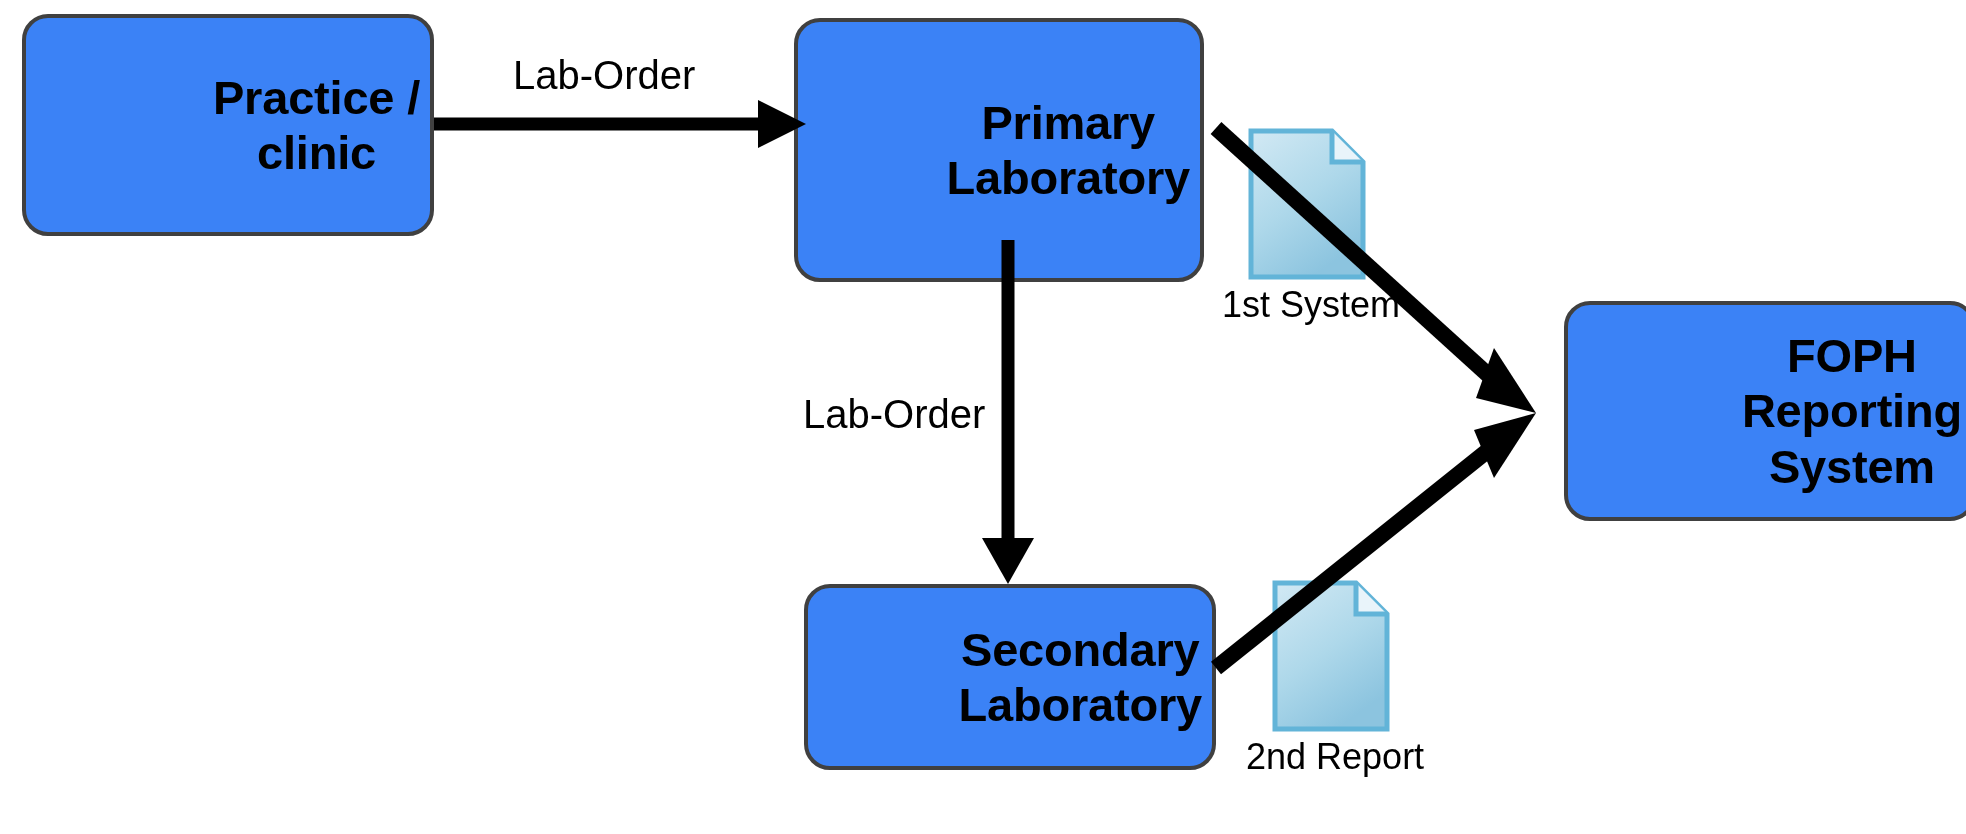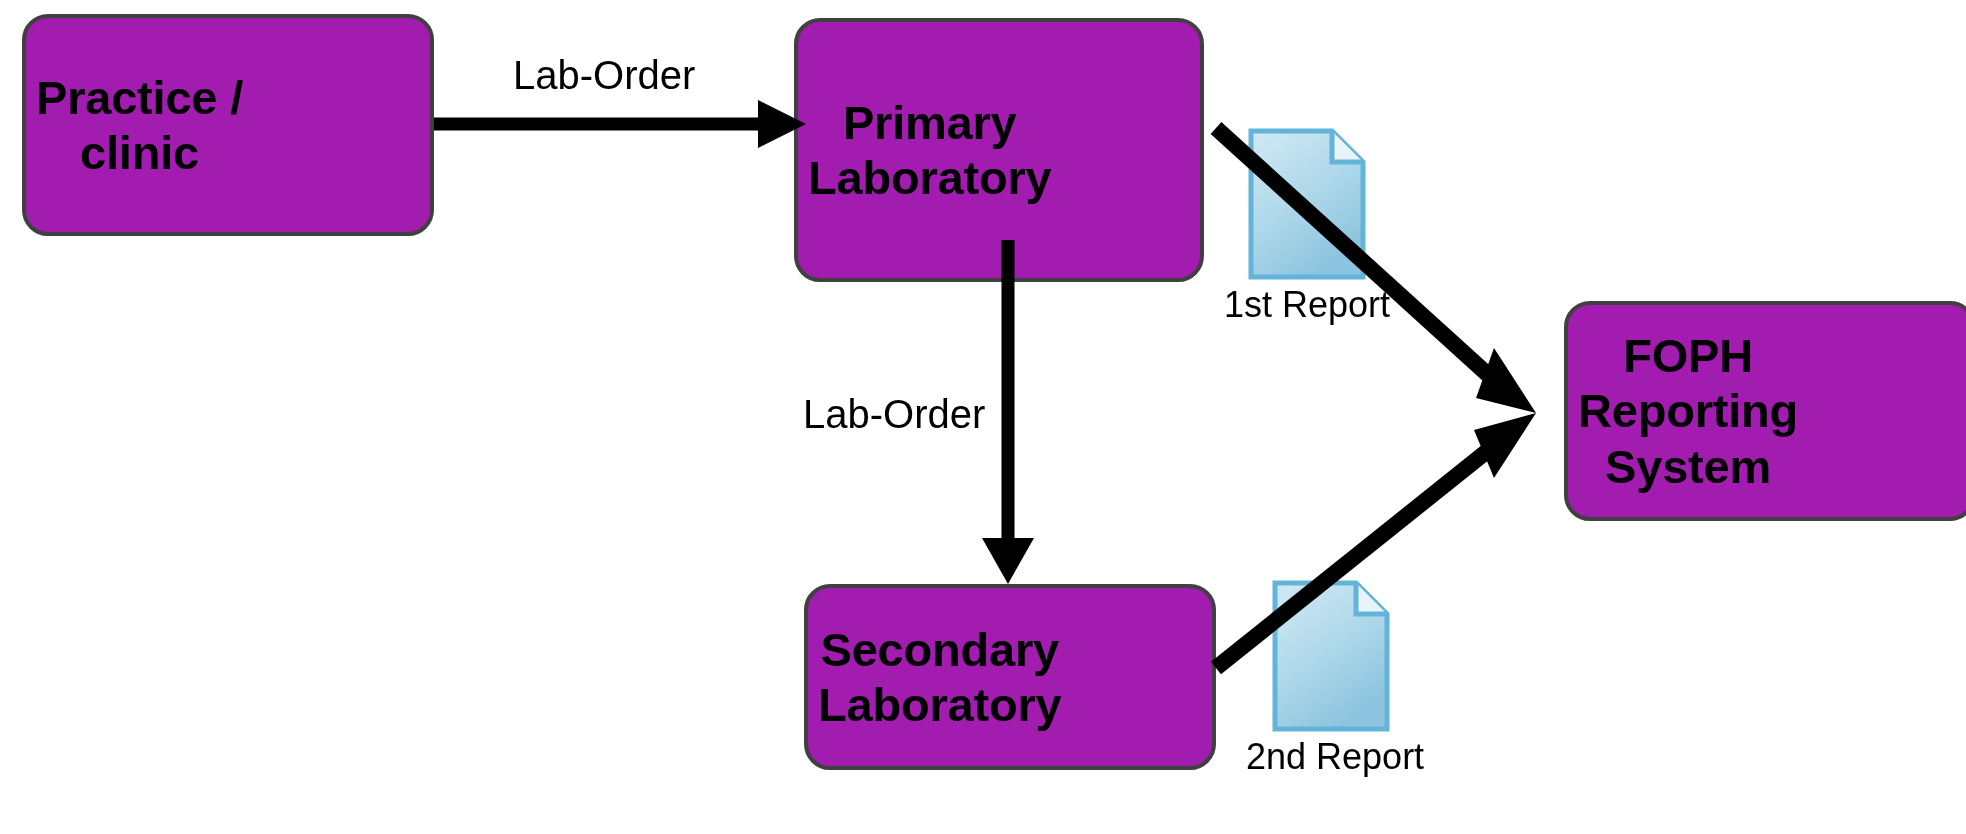--- a/index.html
+++ b/index.html
@@ -14,26 +14,26 @@
   #stage {
     position: relative;
     width: 1966px;
     height: 834px;
     background: #ffffff;
     overflow: hidden;
   }
   .node {
     position: absolute;
     box-sizing: border-box;
-    background: #a21caf;
+    background: #3b82f6;
     border: 4px solid #404040;
     border-radius: 26px;
     display: flex;
     align-items: center;
-    justify-content: flex-start;
+    justify-content: flex-end;
     text-align: center;
     font-weight: bold;
     color: #000000;
     line-height: 1.18;
     letter-spacing: -0.2px;
     z-index: 3;
   }
   .node-label {
     display: block;
     white-space: pre-line;
@@ -152,21 +152,21 @@
       <defs>
         <linearGradient id="docgrad1" x1="0" y1="0" x2="0.55" y2="1">
           <stop offset="0%" stop-color="#d2e9f4"></stop>
           <stop offset="55%" stop-color="#aed8ea"></stop>
           <stop offset="100%" stop-color="#8cc4df"></stop>
         </linearGradient>
       </defs>
       <path d="M3 3 H84 L115 34 V149 H3 Z" fill="url(#docgrad1)" stroke="#62b4d8" stroke-width="5"></path>
       <path d="M84 3 V34 H115" fill="#e9f4fa" stroke="#62b4d8" stroke-width="5"></path>
     </svg>
-    <span class="report-caption">1st Report</span>
+    <span class="report-caption">1st System</span>
   </div>
 
   <div class="report" id="report-2">
     <svg class="report-icon" viewBox="0 0 118 152" xmlns="http://www.w3.org/2000/svg">
       <defs>
         <linearGradient id="docgrad2" x1="0" y1="0" x2="0.55" y2="1">
           <stop offset="0%" stop-color="#d2e9f4"></stop>
           <stop offset="55%" stop-color="#aed8ea"></stop>
           <stop offset="100%" stop-color="#8cc4df"></stop>
         </linearGradient>

